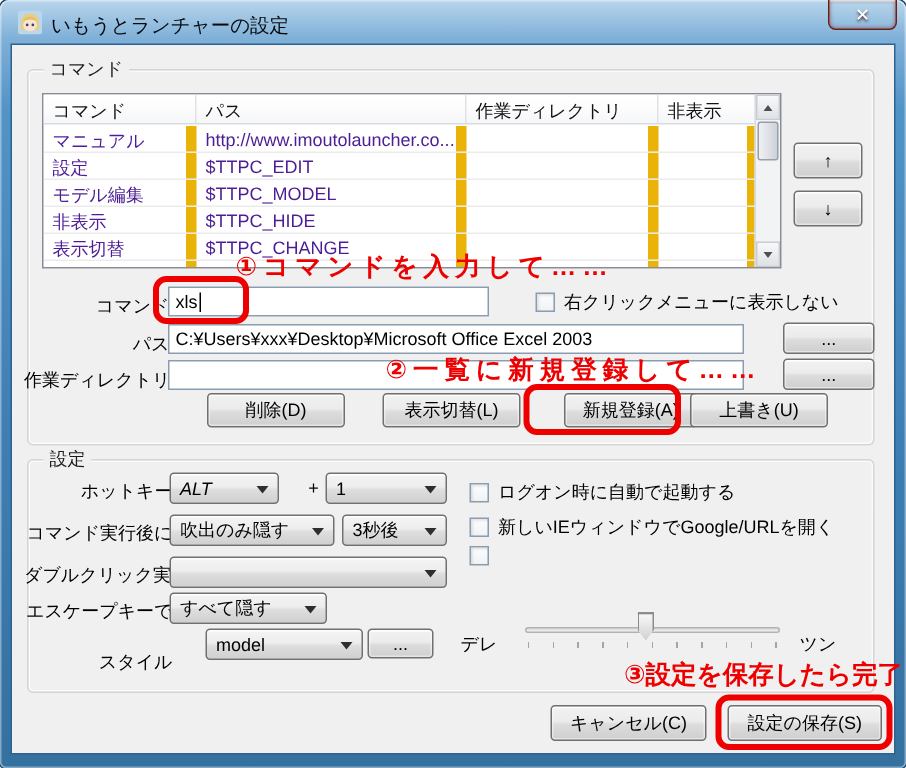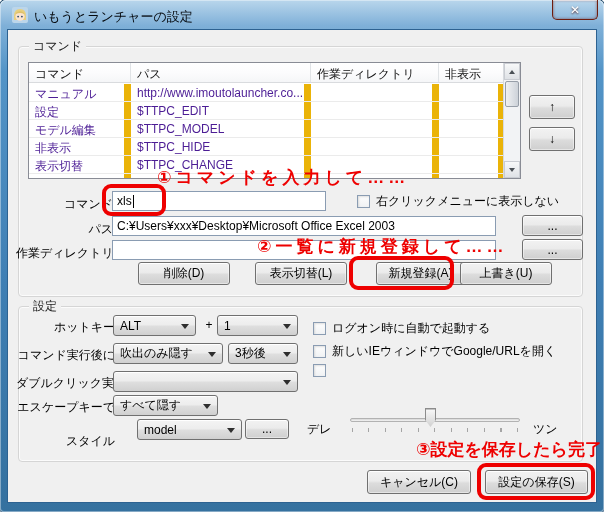--- a/index.html
+++ b/index.html
@@ -88,21 +88,21 @@
   #cb-logon{left:305px;top:290px;}
   #cb-ie{left:305px;top:313px;}
   #cb-log{left:305px;top:334px;}
   
   .combo{position:absolute;border:1px solid #707070;border-radius:3px;font-size:12px;color:#000;
     background:linear-gradient(180deg,#f4f4f4 0%,#ededed 45%,#dedede 55%,#d0d0d0 100%);
     box-shadow:inset 0 1px 0 #fff;display:flex;align-items:center;padding:0 18px 0 6px;
     white-space:nowrap;overflow:hidden;}
   .combo-arrow{position:absolute;right:6px;top:50%;margin-top:-2px;width:0;height:0;
     border-left:4px solid transparent;border-right:4px solid transparent;border-top:5px solid #2e2e2e;}
-  #combo-hotkey-mod{left:105px;top:285px;width:83px;height:21px;}
+  #combo-hotkey-mod{left:105px;top:285px;width:73px;height:21px;font-style:italic;}
   #combo-hotkey-key{left:209px;top:285px;width:81px;height:21px;}
   #combo-afterexec{left:105px;top:313px;width:110px;height:21px;}
   #combo-delay{left:220px;top:313px;width:70px;height:21px;}
   #combo-dblclick{left:105px;top:341px;width:185px;height:21px;}
   #combo-escape{left:105px;top:365px;width:105px;height:21px;}
   #combo-style{left:105px;top:389px;width:105px;height:21px;margin-left:24px;}
   
   #slider-left-label{position:absolute;left:299px;top:391px;font-size:12px;color:#000;}
   #slider-right-label{position:absolute;left:525px;top:391px;font-size:12px;color:#000;}
   #slider-track{position:absolute;left:342px;top:388px;width:170px;height:4px;border:1px solid #b2b2b2;

